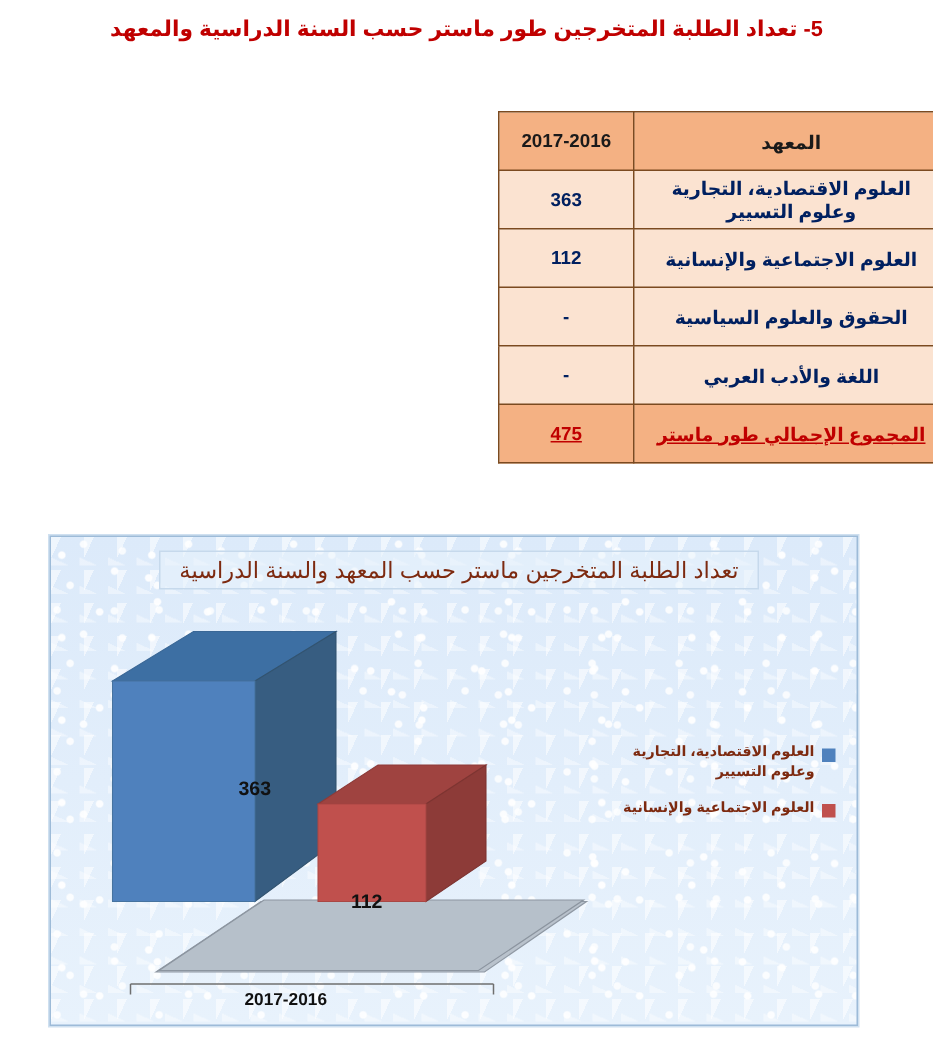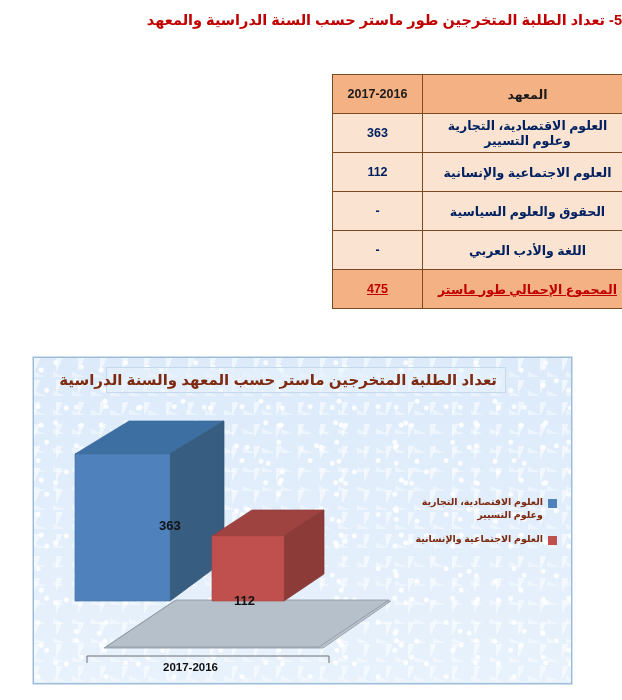--- a/index.html
+++ b/index.html
@@ -14,20 +14,21 @@
     overflow: hidden;
     font-family: "Liberation Sans", "DejaVu Sans", sans-serif;
   }
 
   
   .doc-heading {
     position: absolute;
     top: 12px;
     left: 0;
     width: 622px;
+    text-align: center;
     color: #C00000;
     font-weight: bold;
     font-size: 14.5px;
     direction: rtl;
     white-space: nowrap;
   }
 
   
   .table-wrap {
     position: absolute;
@@ -105,21 +106,21 @@
       22px 22px, 19px 19px, 100% 100%;
   }
 
   .chart-title {
     position: absolute;
     left: 72px;
     top: 9px;
     width: 400px;
     text-align: center;
     font-size: 15px;
-    font-weight: bold;
+    font-weight: normal;
     color: #7d2a10;
     direction: rtl;
     padding: 3px 8px;
     border: 1px solid #c6d9ec;
     background: rgba(232,242,252,0.55);
     box-sizing: border-box;
     white-space: nowrap;
   }
 
   .plot { position: absolute; left: 0; top: 0; width: 537px; height: 325px; }

